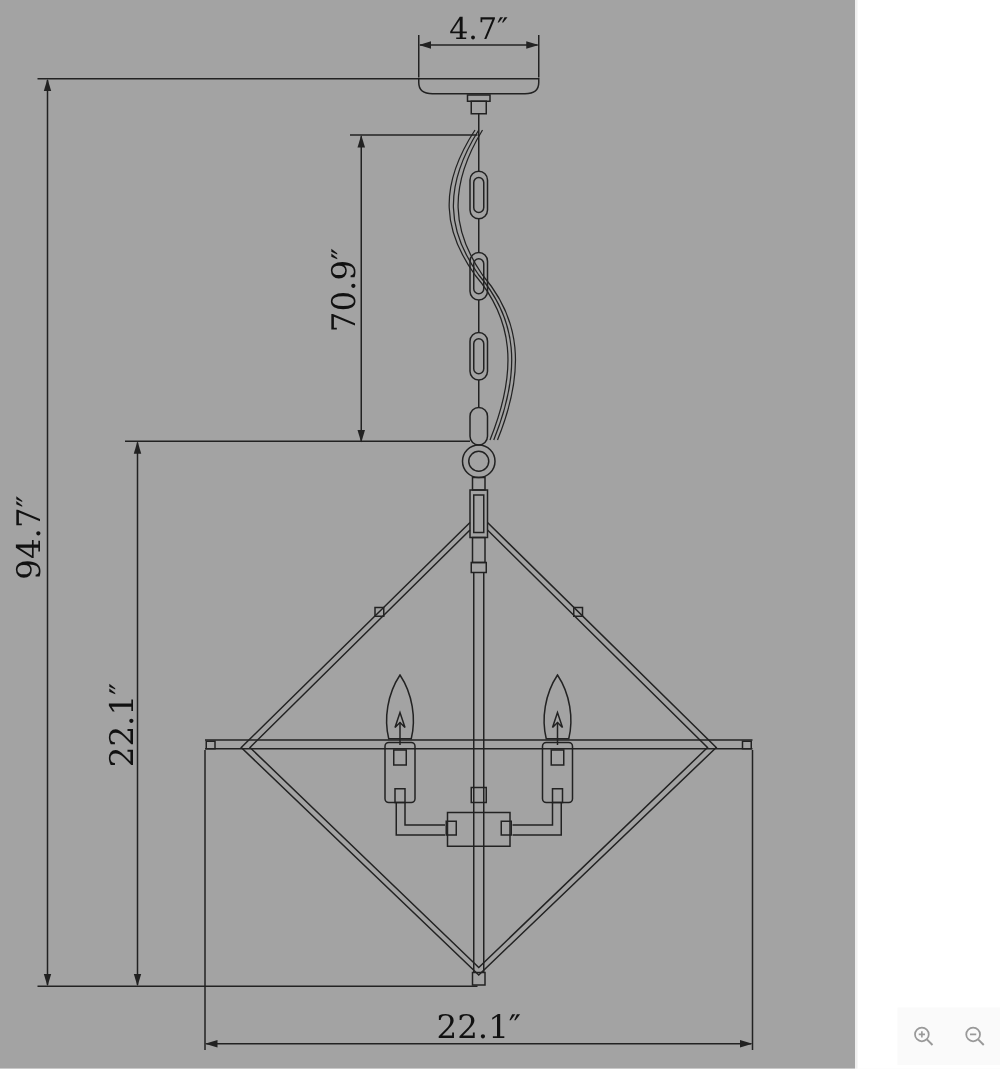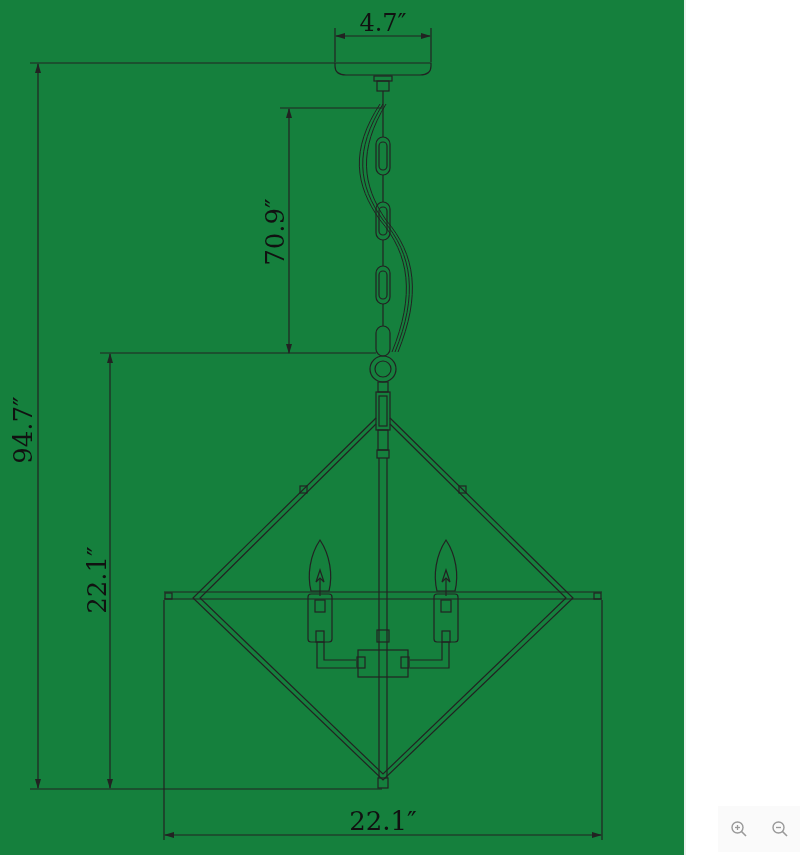--- a/index.html
+++ b/index.html
@@ -1,18 +1,18 @@
 <!DOCTYPE html>
 <html><head>
 <meta charset="utf-8">
 <style>
   html, body { margin: 0; padding: 0; background: #ffffff; }
   body { width: 800px; height: 855px; position: relative; overflow: hidden;
          font-family: "DejaVu Serif", serif; }
-  .canvas { position: absolute; left: 0; top: 0; width: 684px; height: 855px; background: #15803d; }
+  .canvas { position: absolute; left: 0; top: 0; width: 684px; height: 855px; background: #a3a3a3; }
   .side-panel { position: absolute; left: 684px; top: 0; width: 116px; height: 855px;
                 background: #ffffff; border-left: 2px solid #f0f0f0; box-sizing: border-box; }
   .zoom-bar { position: absolute; left: 718px; top: 806px; width: 82px; height: 46px;
               background: #fafafa; display: flex; align-items: center; justify-content: space-around; }
   .zoom-btn { width: 24px; height: 24px; display: flex; align-items: center; justify-content: center;
               cursor: pointer; }
   svg text { font-family: "DejaVu Serif", serif; }
 </style>
 </head>
 <body>

